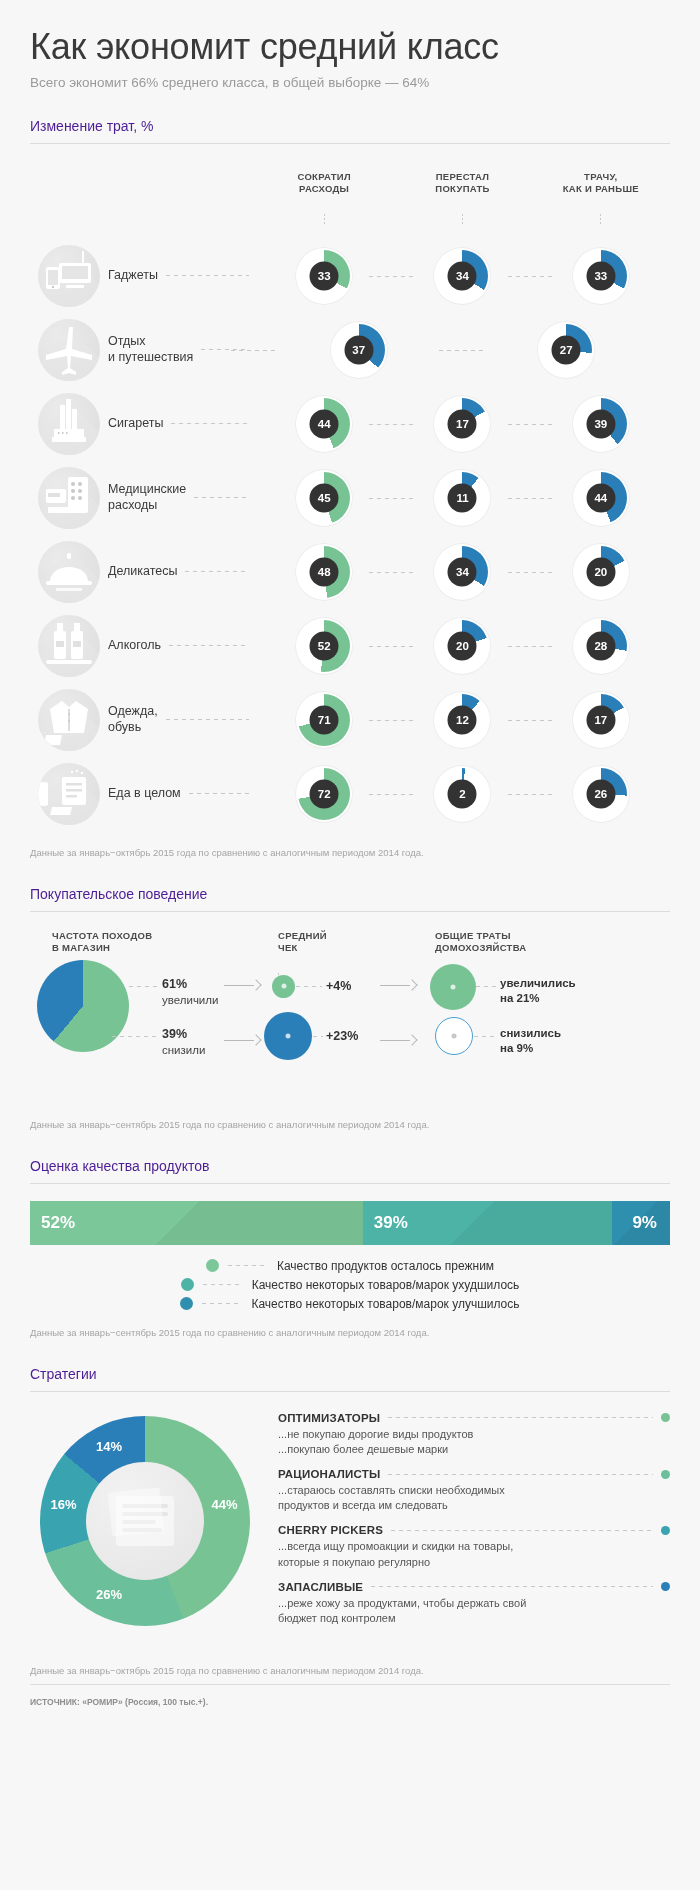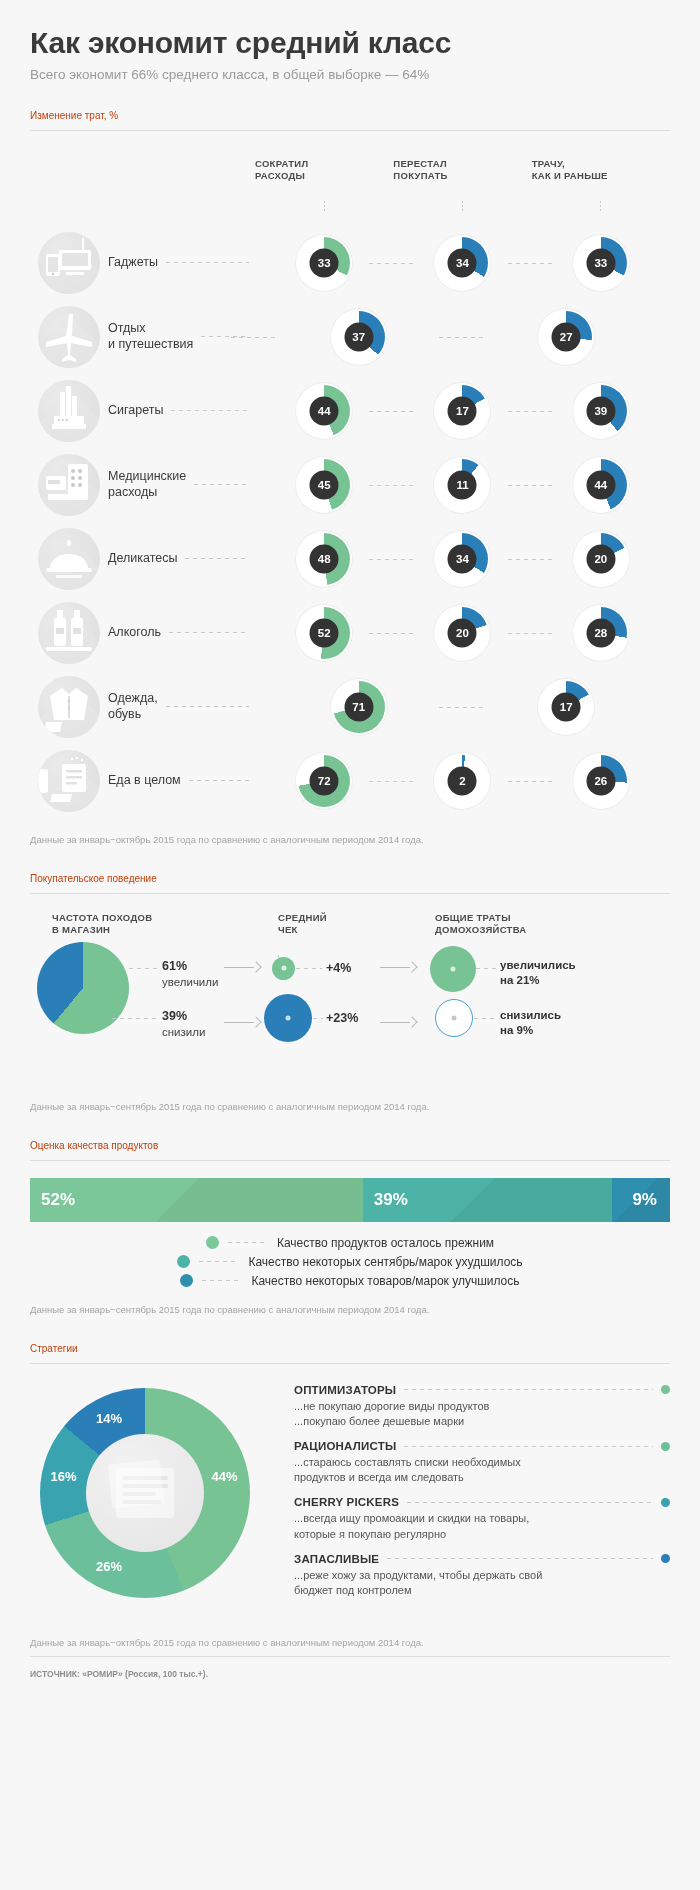--- a/index.html
+++ b/index.html
@@ -8,33 +8,33 @@
     background:#f7f7f7;
     font-family:"Liberation Sans", sans-serif;
     color:#3b3b3b;
     position:relative;
     overflow:hidden;
   }
   .page { padding:0 30px; }
 
   
   .header { padding-top:26px; }
-  .title { font-size:30px; font-weight:700; color:#3a3a3a; letter-spacing:-0.2px; }
+  .title { font-size:36px; font-weight:400; color:#3a3a3a; letter-spacing:-0.2px; }
   .subtitle { font-size:13.5px; color:#9a9a9a; margin-top:7px; }
 
   
   .sec-head { margin-top:28px; }
-  .sec-title { font-size:10px; color:#c2410c; padding-bottom:9px; }
+  .sec-title { font-size:14px; color:#4c1d95; padding-bottom:9px; }
   .sec-rule { height:1px; background:#dcdcdc; }
 
   
   .col-heads { display:flex; margin-top:15px; }
   .col-heads .spacer { width:225px; flex:none; }
   .col-head {
-    flex:1; font-size:9.5px; font-weight:700;
+    flex:1; text-align:center; font-size:9.5px; font-weight:700;
     color:#4a4a4a; line-height:1.28; letter-spacing:0.3px;
     text-transform:uppercase; white-space:pre-line;
   }
   .tick { width:1px; height:11px; margin:6px auto 0;
           background:repeating-linear-gradient(to bottom,#c9c9c9 0 2px,transparent 2px 4px); }
 
   
   .rows { margin-top:2px; }
   .row { display:flex; align-items:center; height:74px; }
   .icon-cell { width:78px; flex:none; display:flex; justify-content:center; }
@@ -115,21 +115,21 @@
        #77c394 0deg 158.4deg,
        #6bbf9a 158.4deg 252deg,
        #39a3b0 252deg 309.6deg,
        #2b7fb8 309.6deg 360deg);
   }
   .sdonut .hole { position:absolute; left:50%; top:50%; transform:translate(-50%,-50%);
     width:118px; height:118px; border-radius:50%;
     background:radial-gradient(circle at 35% 28%, #f2f2f2 0%, #e9e9e9 65%, #e4e4e4 100%); }
   .sval { position:absolute; font-size:13px; font-weight:700; color:#fff; }
   .slist { position:absolute; left:248px; top:8px; right:0; }
-  .sitem { margin-bottom:11px; position:relative;margin-left:16px; }
+  .sitem { margin-bottom:11px; position:relative; }
   .sname { font-size:11.5px; font-weight:700; color:#333; letter-spacing:0.2px; display:flex; align-items:center; }
   .sname .nm { text-transform:uppercase; }
   .sname .fill { flex:1; height:1px; margin:0 8px;
      background:repeating-linear-gradient(to right,#c7c7c7 0 4px,transparent 4px 8px); }
   .sname .bdot { width:9px; height:9px; border-radius:50%; flex:none; }
   .sdesc { font-size:11px; color:#555; line-height:1.38; margin-top:3px; white-space:pre-line; }
 
   .source { font-size:8.5px; color:#8e8e8e; padding-top:12px; }
   .source b { font-weight:700; }
   .src-rule { height:1px; background:#dcdcdc; margin-top:8px; }
@@ -494,20 +494,28 @@
       <div class="donut">
         <div class="ring"></div>
         <div class="slice" style="background:conic-gradient(from 0deg, #77c394 0deg 255.6deg, #ffffff 255.6deg 360deg)"></div>
         <div class="val">71</div>
       </div>
         </div>
         <div class="donut-cell">
       <div class="link-dash"></div>
       <div class="donut">
         <div class="ring"></div>
+        <div class="slice" style="background:conic-gradient(from 0deg, #2b7fb8 0deg 43.2deg, #ffffff 43.2deg 360deg)"></div>
+        <div class="val">12</div>
+      </div>
+        </div>
+        <div class="donut-cell">
+      <div class="link-dash"></div>
+      <div class="donut">
+        <div class="ring"></div>
         <div class="slice" style="background:conic-gradient(from 0deg, #2b7fb8 0deg 61.2deg, #ffffff 61.2deg 360deg)"></div>
         <div class="val">17</div>
       </div>
         </div>
       </div>
       <div class="row">
         <div class="icon-cell">
       <div class="ico-circle">
             <svg width="62" height="62" viewBox="0 0 62 62">
     <defs>
@@ -651,21 +659,21 @@
     </div>
   <div class="qlegend" id="qual-legend">
       <div class="qrow">
         <div class="dot" style="background:#7cc79a"></div>
     <div class="ldash"></div>
     <div class="ltext">Качество продуктов осталось прежним</div>
       </div>
       <div class="qrow">
         <div class="dot" style="background:#4db3a6"></div>
     <div class="ldash"></div>
-    <div class="ltext">Качество некоторых сентябрь/марок ухудшилось</div>
+    <div class="ltext">Качество некоторых товаров/марок ухудшилось</div>
       </div>
       <div class="qrow">
         <div class="dot" style="background:#2f8fae"></div>
     <div class="ldash"></div>
     <div class="ltext">Качество некоторых товаров/марок улучшилось</div>
       </div>
     </div>
   <div class="footnote">Данные за январь−сентябрь 2015 года по сравнению с аналогичным периодом 2014 года.</div>
 
   <div class="sec-head">

